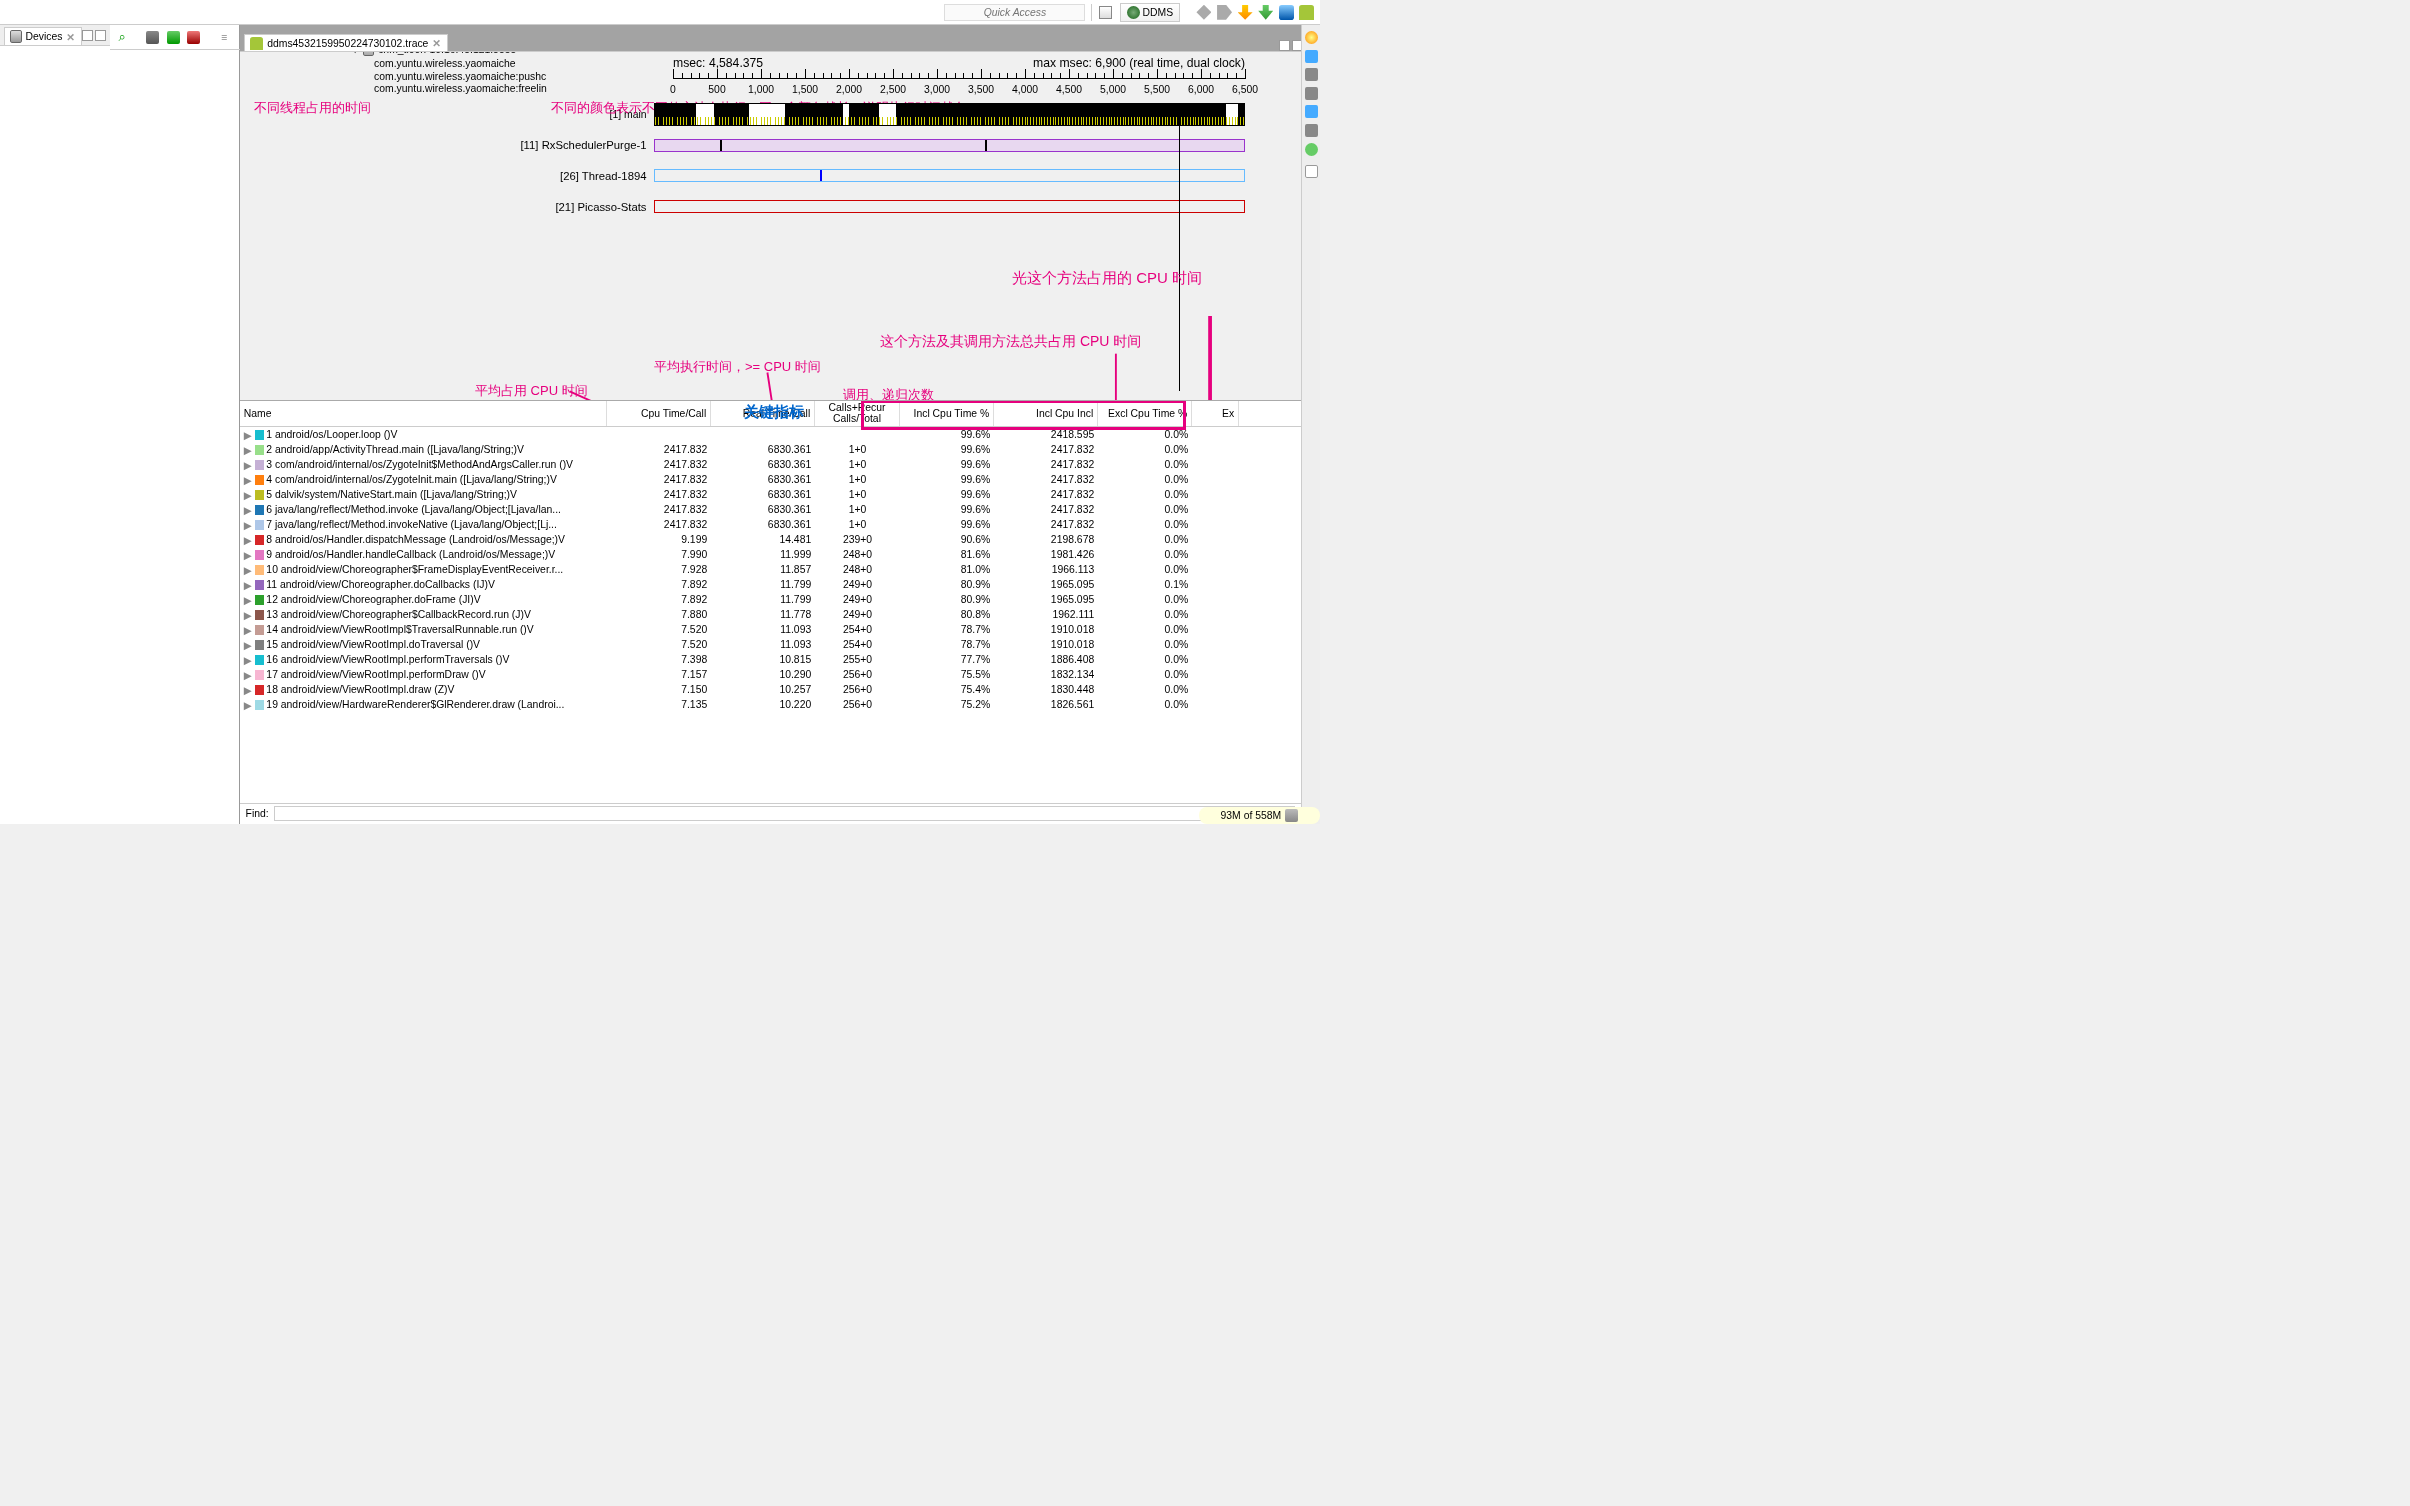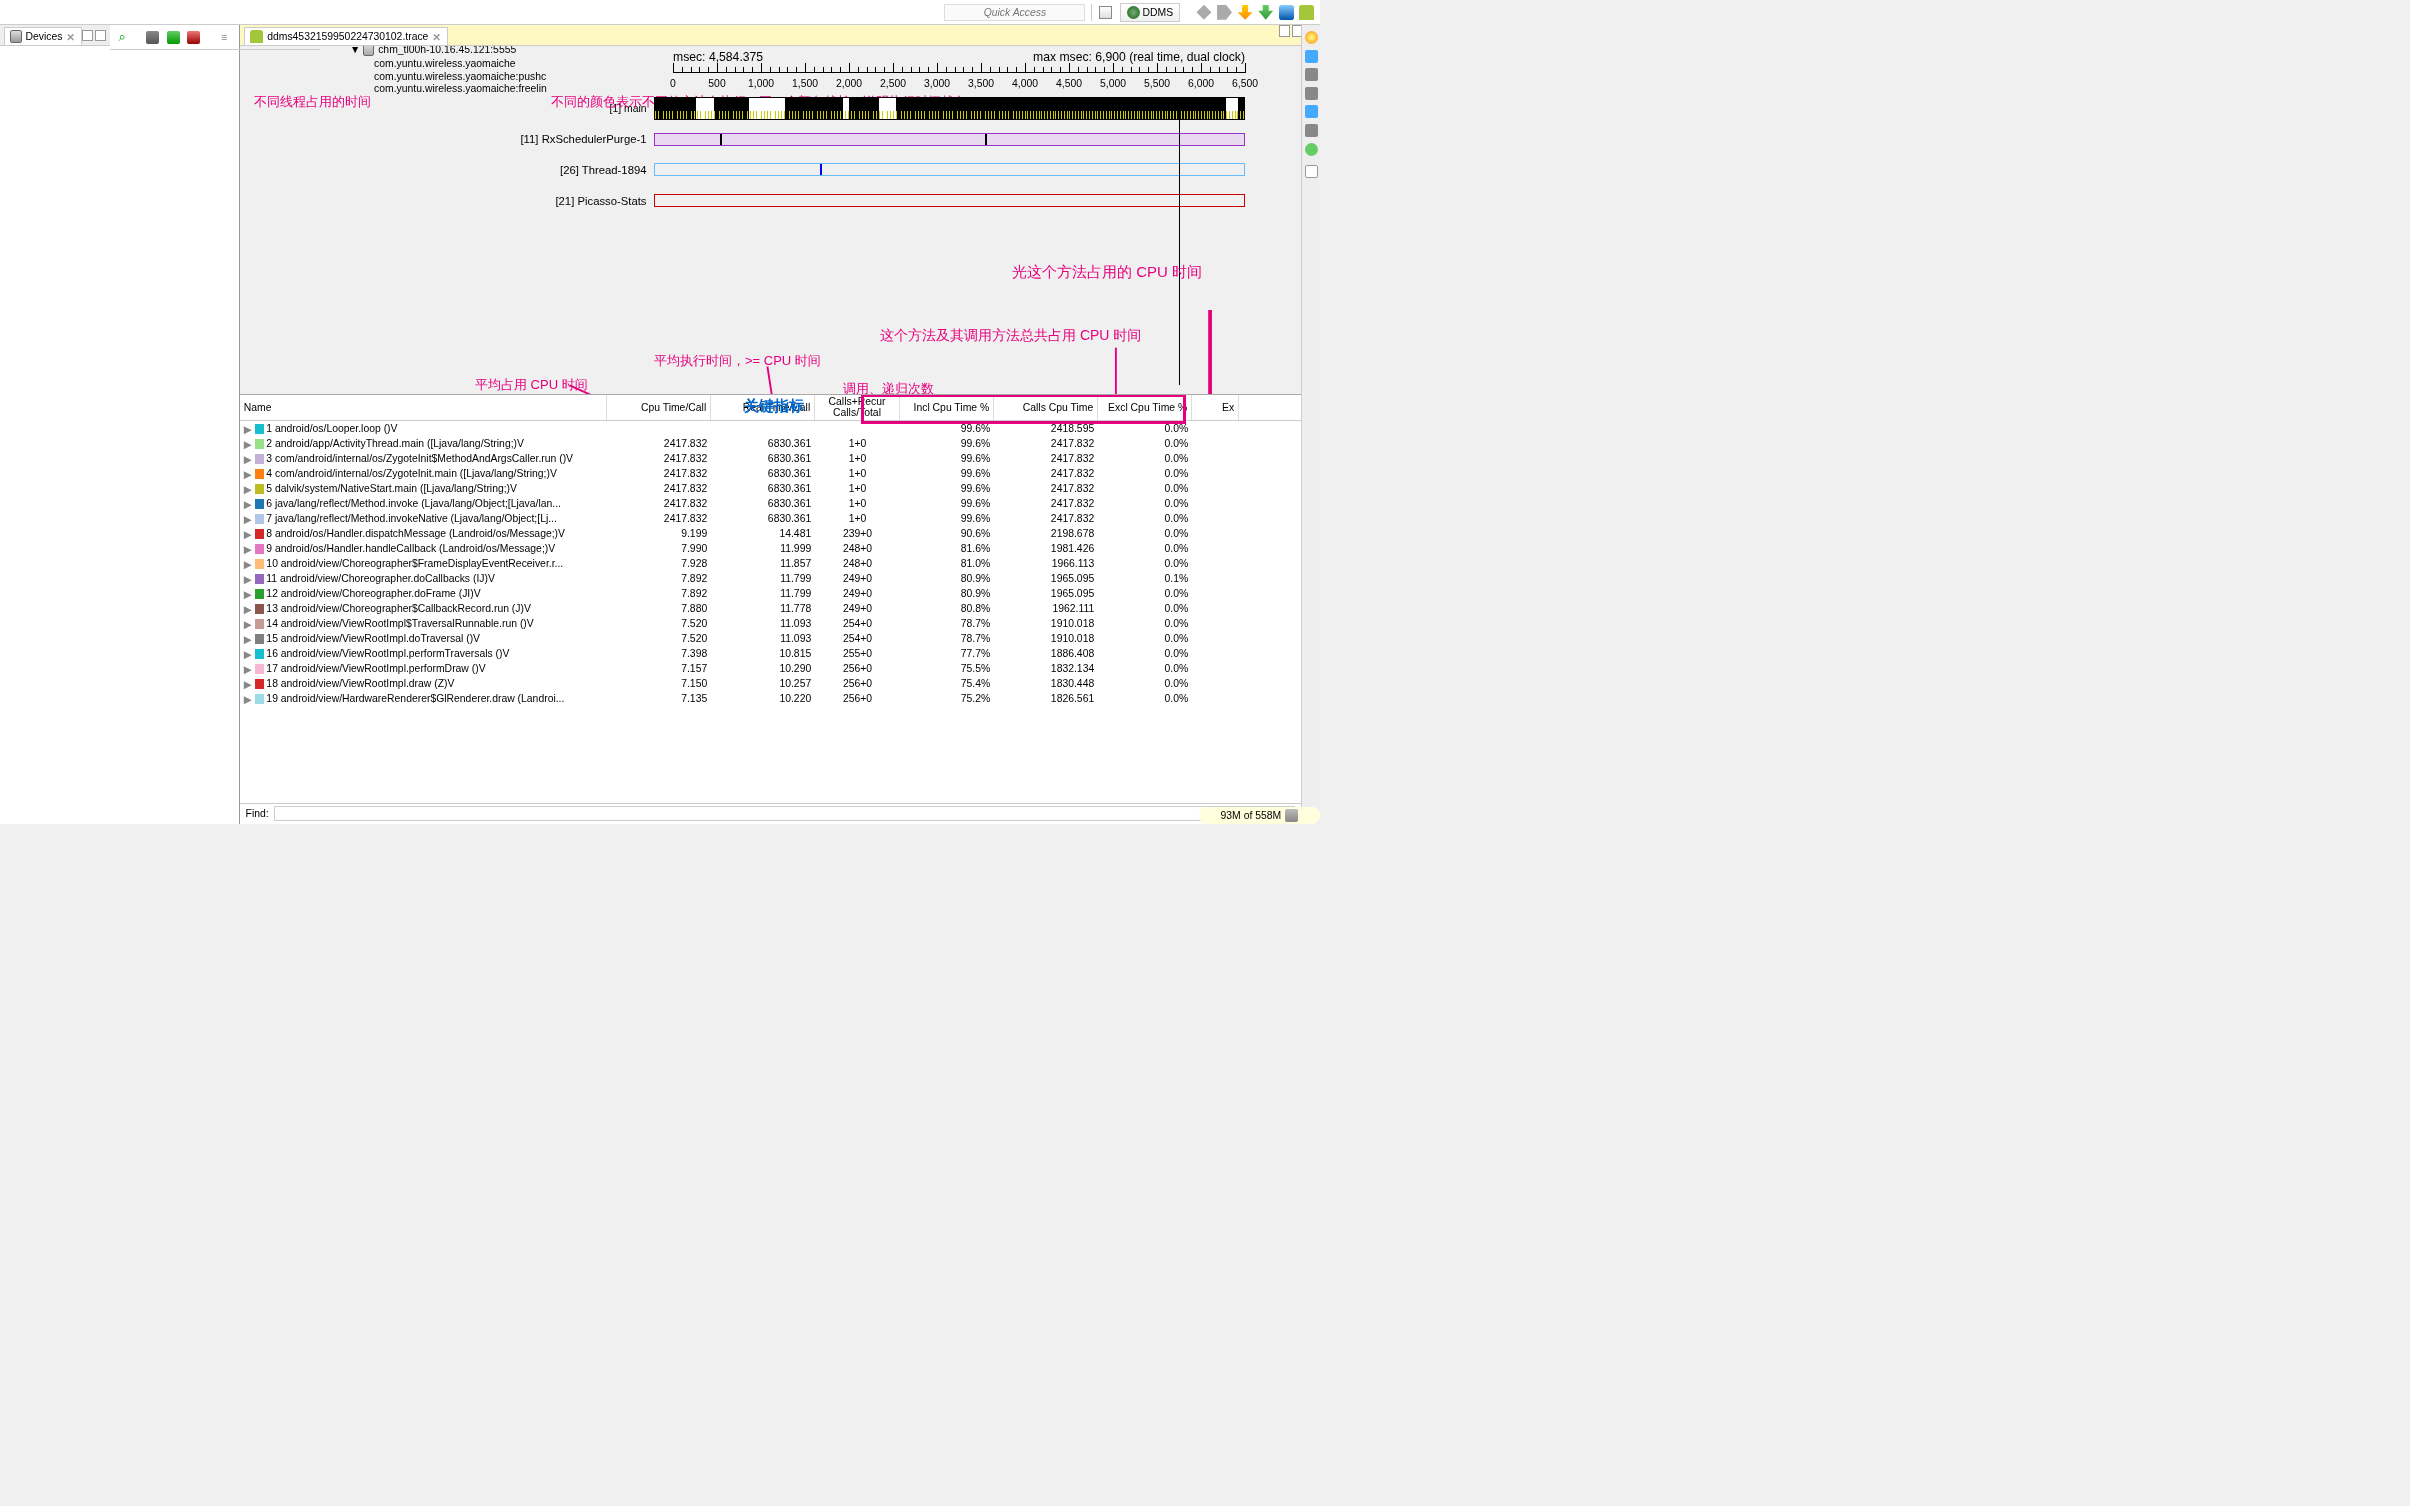--- a/index.html
+++ b/index.html
@@ -40,21 +40,21 @@
 .dev-tree .arrow { width: 9.4px; text-align: center; }
 .dev-tree .indent { padding-left: 28px; }
 
 .right-panel { flex: 1; display: flex; flex-direction: column; position: relative; }
 .right-sidebar { position: absolute; right: 0; top: 0; bottom: 0; width: 19px; background: #eee; border-left: 0.9px solid #ccc; display: flex; flex-direction: column; align-items: center; gap: 5.6px; padding-top: 5.6px; }
 .right-sidebar span { width: 13px; height: 13px; background: #888; border-radius: 1.9px; }
 .right-sidebar span.o { background: radial-gradient(#ff8,#f80); border-radius: 50%; }
 .right-sidebar span.b { background: #4af; }
 .right-sidebar span.g { background: #6c6; }
 
-.editor-tabs { height: 21px; background: #fef9c3; border-bottom: 0.9px solid #ccc; display: flex; align-items: flex-start; padding: 0 3.8px; }
+.editor-tabs { height: 27px; background: #a3a3a3; border-bottom: 0.9px solid #ccc; display: flex; align-items: flex-end; padding: 0 3.8px; }
 .editor-tab { background: #fff; border: 0.9px solid #ccc; border-bottom: none; padding: 1.9px 5.6px; display: flex; align-items: center; gap: 3.8px; margin-top: 1.9px; }
 .android-icon { width: 13px; height: 13px; background: #a4c639; border-radius: 2.8px 2.8px 0 0; position: relative; }
 
 .trace-area { flex: 1; display: flex; flex-direction: column; margin-right: 19px; }
 .timeline-pane { height: 348px; position: relative; }
 .msec-row { display: flex; justify-content: space-between; padding: 3.8px 56px 0 433px; font-size: 12.2px; }
 .ruler { margin: 7.5px 56px 0 433px; height: 22.6px; position: relative; border-top: 0.9px solid #000; }
 .ruler .tick { position: absolute; top: -5.6px; width: 0.9px; height: 5.6px; background: #000; }
 .ruler .tick.major { height: 9.4px; top: -9.4px; }
 .ruler .ticklbl { position: absolute; top: 5.6px; font-size: 10.4px; transform: translateX(-50%); }
@@ -365,21 +365,21 @@
           <div class="col name">Name</div>
           <div class="col cputc">Cpu Time/Call</div>
           <div class="col rttc">Real Time/Call</div>
           <div class="col calls">
               <span>Calls+Recur</span>
               <span>Calls/Total</span>
             </div>
           <div class="col icput">
               <span style="margin-left:auto">Incl Cpu Time %</span>
             </div>
-          <div class="col icpu">Calls Cpu Time</div>
+          <div class="col icpu">Incl Cpu Incl</div>
           <div class="col ecput">Excl Cpu Time %</div>
           <div class="col rest">Ex</div>
         </div>
         <div class="tbl-body" id="tbody">
             <div class="tbl-row">
               <div class="cell name"><span class="expand-arrow">▶</span><span class="color-sq" style="background:#17becf"></span> 1 android/os/Looper.loop ()V</div>
               <div class="cell cputc"></div>
               <div class="cell rttc"></div>
               <div class="cell calls"></div>
               <div class="cell icput">99.6%</div>

